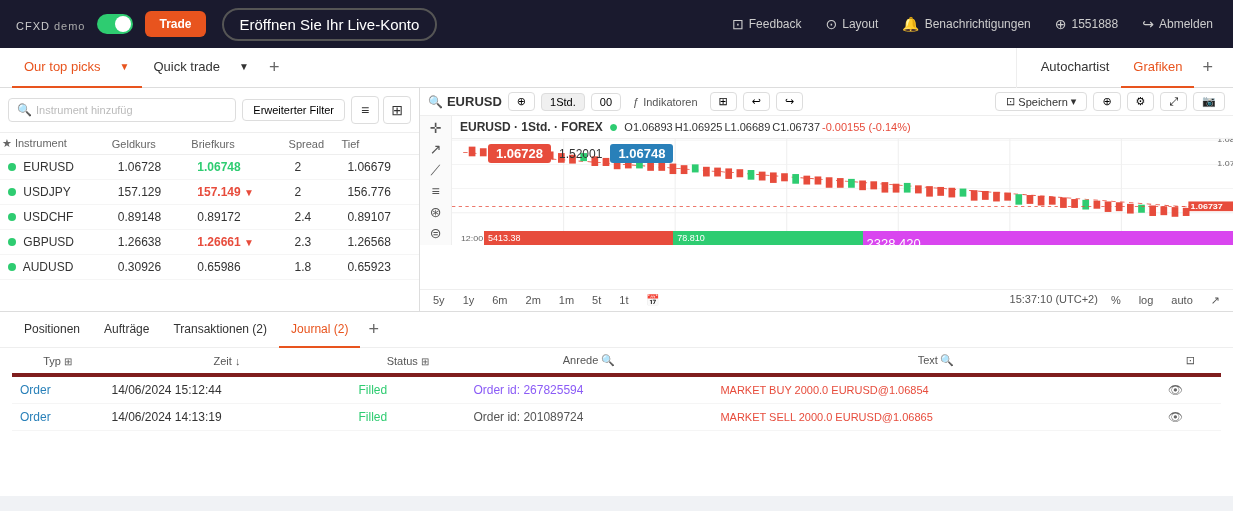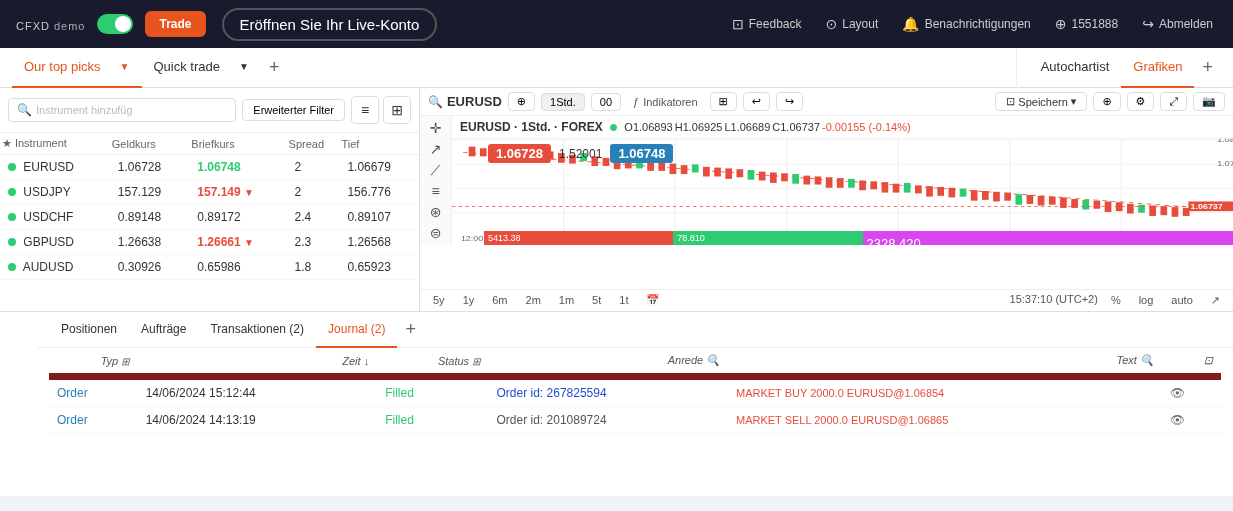--- a/index.html
+++ b/index.html
@@ -83,33 +83,33 @@
     .chart-action { display: flex; align-items: center; gap: 4px; font-size: 11px; cursor: pointer; color: #555; padding: 2px 6px; }
     .save-btn { border: 1px solid #ddd; border-radius: 4px; padding: 2px 10px; font-size: 11px; cursor: pointer; background: #fff; display: flex; align-items: center; gap: 3px; }
 
     .chart-area { flex: 1; position: relative; background: #fff; overflow: hidden; }
 
     
     .chart-bottom { display: flex; align-items: flex-start; padding: 3px 8px; gap: 8px; border-top: 1px solid #eee; font-size: 11px; color: #555; margin-top: 44px; }
     .time-btn { padding: 1px 5px; cursor: pointer; }
 
     
-    .bottom-panel { background: #fff; border-top: 1px solid #ddd; height: 185px; padding-left: 37px; }
+    .bottom-panel { background: #fff; border-top: 1px solid #ddd; height: 185px; }
     .bottom-tabs { display: flex; align-items: center; padding: 0 12px; border-bottom: 1px solid #eee; height: 36px; gap: 0; }
     .bottom-tab {
       padding: 0 12px; height: 36px; display: flex; align-items: center;
       cursor: pointer; font-size: 12px; color: #333; border-bottom: 2px solid transparent;
     }
     .bottom-tab.active { border-bottom: 2px solid #e8541e; color: #e8541e; }
 
     .journal-table { padding: 0 12px; }
     .journal-table table { width: 100%; border-collapse: collapse; }
     .journal-table th {
-      padding: 6px 8px; text-align: right; color: #555; font-weight: 500;
-      border-bottom: 7px solid #7f1d1d; font-size: 11px; white-space: nowrap; font-style: italic;
+      padding: 6px 8px; text-align: center; color: #555; font-weight: 500;
+      border-bottom: 4px solid #7f1d1d; font-size: 11px; white-space: nowrap;
     }
     .journal-table td { padding: 6px 8px; font-size: 12px; border-bottom: 1px solid #f5f5f5; }
 
     
     .chart-info-bar {
       position: absolute; top: 0; left: 0; right: 0;
       background: rgba(255,255,255,0.95); padding: 2px 8px;
       font-size: 11px; display: flex; align-items: center; gap: 6px;
       border-bottom: 1px solid #eee; z-index: 10;
     }
@@ -480,21 +480,21 @@
           <th>
             <span style="cursor:pointer;">⊡</span>
           </th>
         </tr>
       </thead>
       <tbody id="journal-tbody">
           <tr>
     <td><span style="color:#2980b9;cursor:pointer;">Order</span></td>
     <td>14/06/2024 15:12:44</td>
     <td><span style="color:#2ecc71;">Filled</span></td>
-    <td style="color:#1d4ed8;">Order id: 267825594</td>
+    <td style="color:#8b5cf6;">Order id: 267825594</td>
     <td style="color:#e74c3c;font-size:11px;">MARKET BUY 2000.0 EURUSD@1.06854</td>
     <td style="cursor:pointer;color:#666;">👁</td>
   </tr>
           <tr>
     <td><span style="color:#2980b9;cursor:pointer;">Order</span></td>
     <td>14/06/2024 14:13:19</td>
     <td><span style="color:#2ecc71;">Filled</span></td>
     <td style="color:#555;">Order id: 201089724</td>
     <td style="color:#e74c3c;font-size:11px;">MARKET SELL 2000.0 EURUSD@1.06865</td>
     <td style="cursor:pointer;color:#666;">👁</td>

